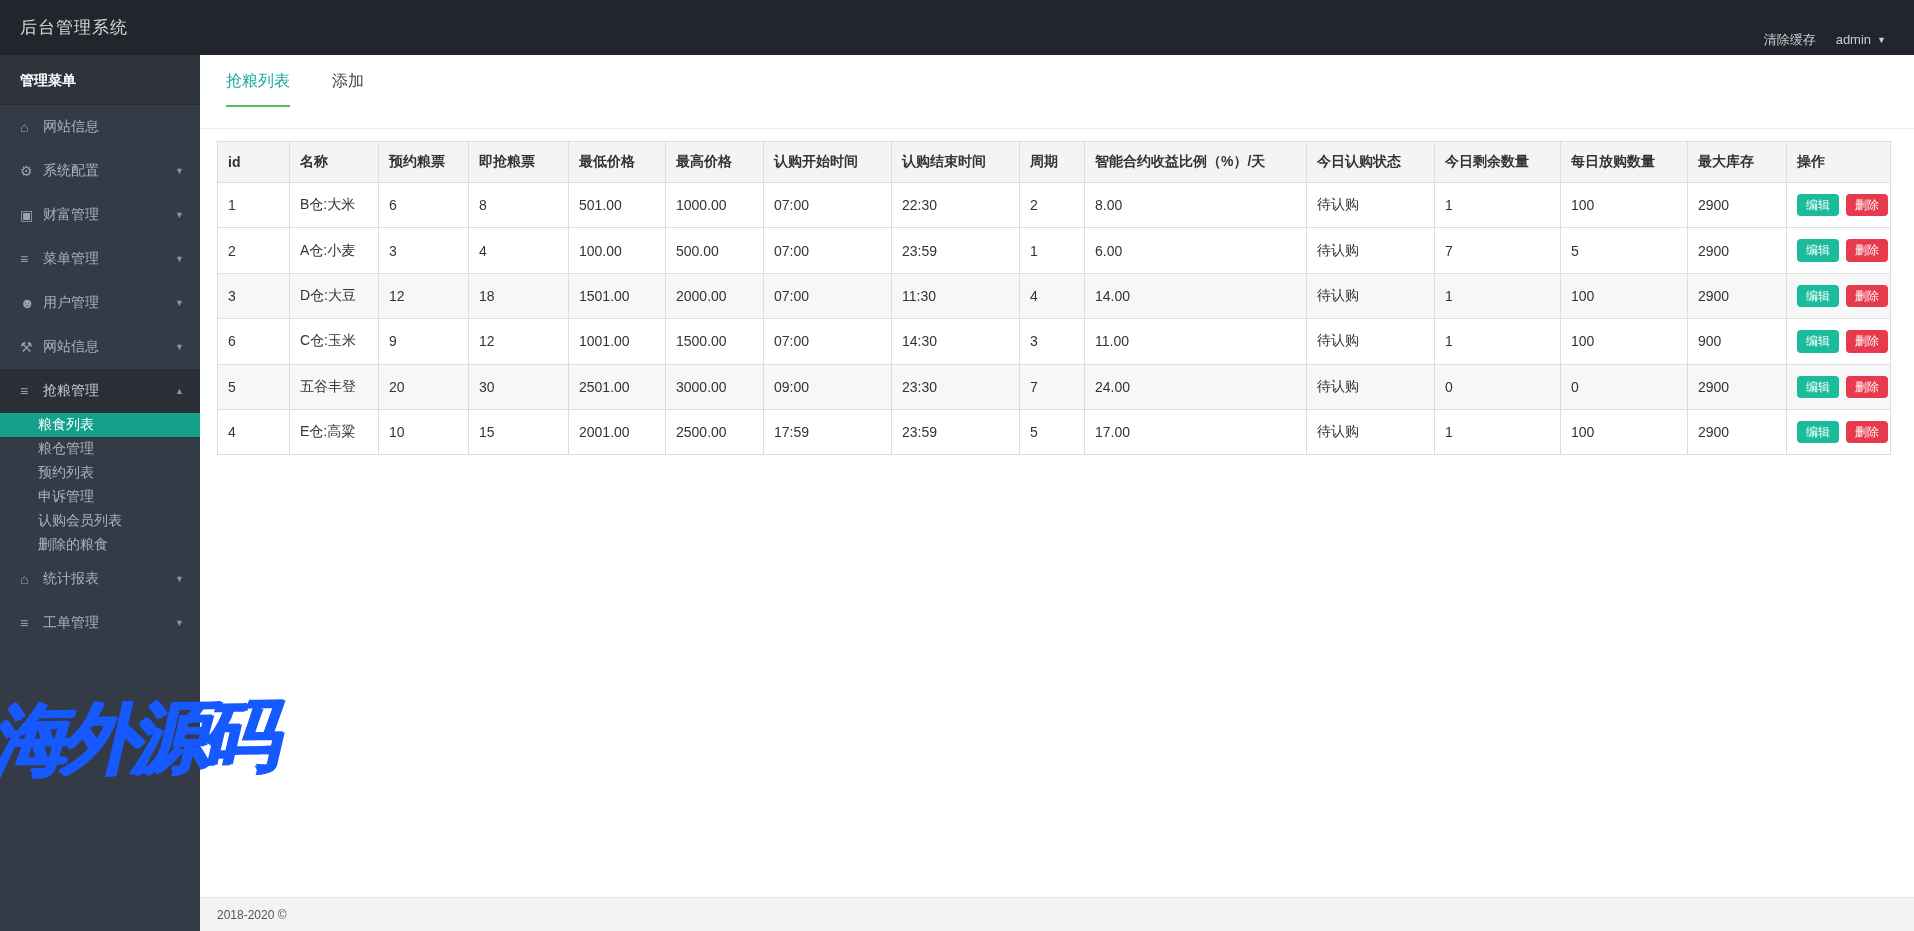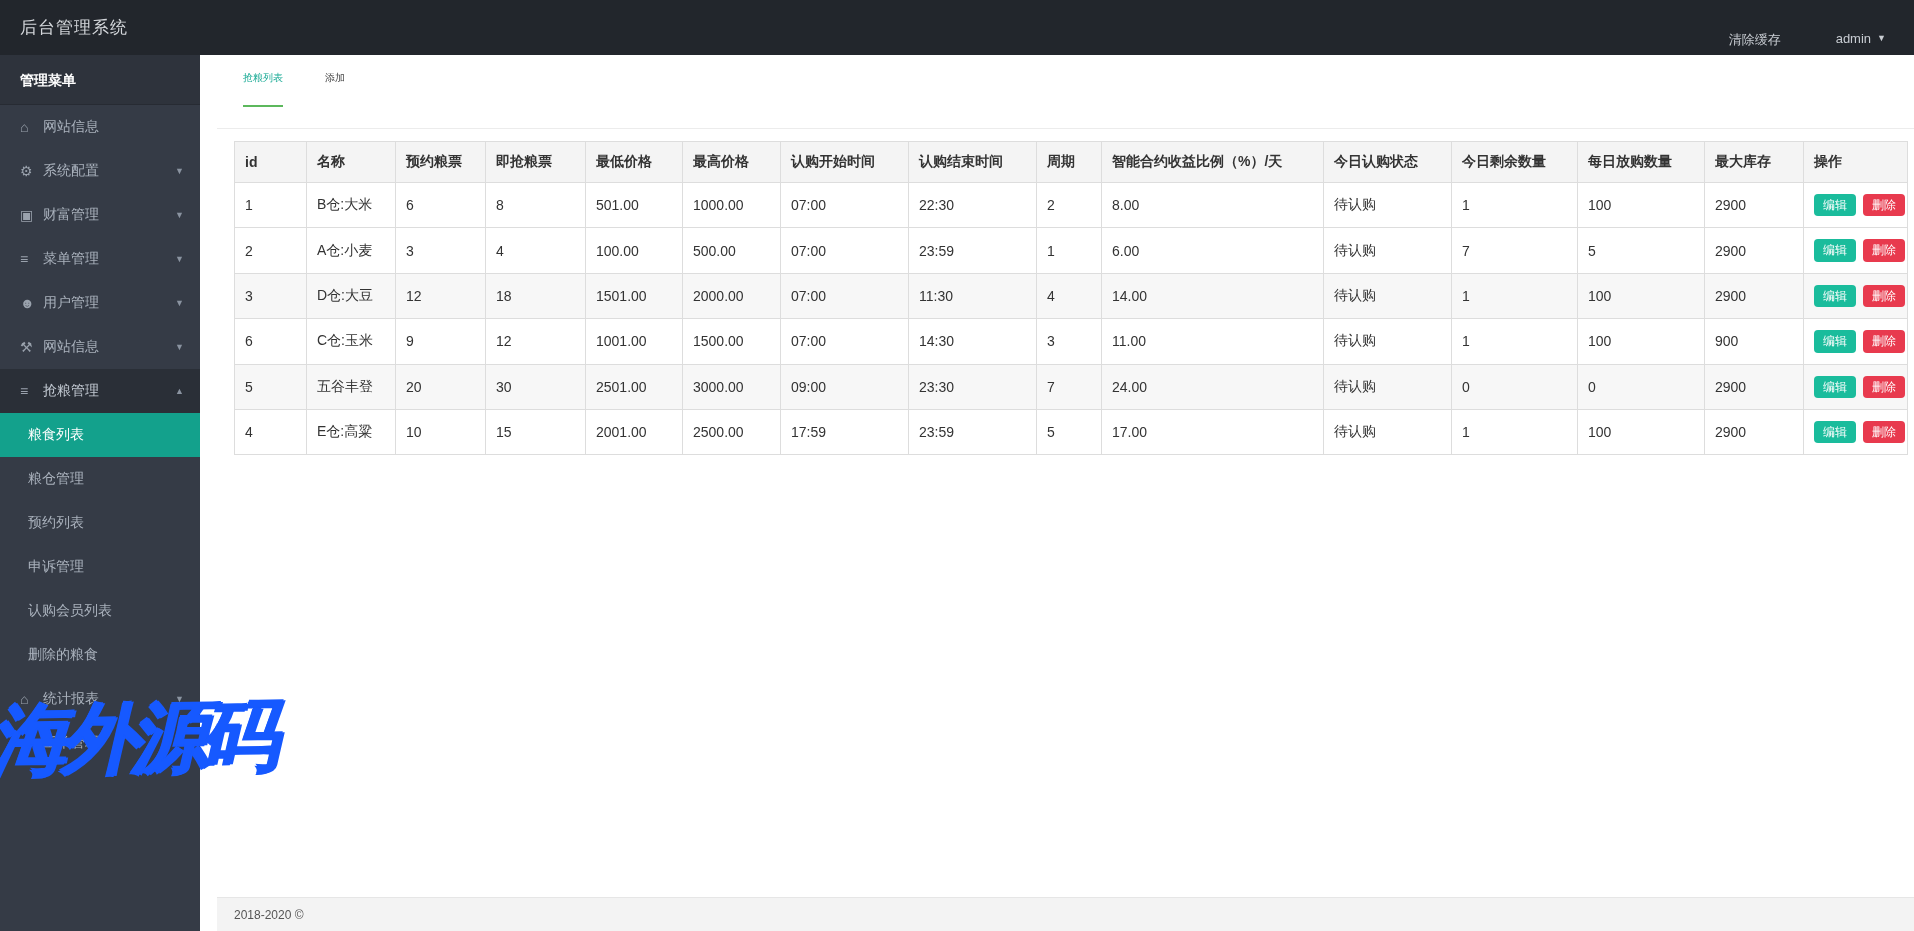--- a/index.html
+++ b/index.html
@@ -18,52 +18,52 @@
   }
   .app{position:relative;width:1914px;height:931px;display:flex;flex-direction:column;}
 
   
   .topbar{
     height:55px;flex:0 0 55px;background:#22262c;
     display:flex;align-items:center;justify-content:space-between;
     padding:0 28px 0 20px;
   }
   .topbar-title{color:#d4d7db;font-size:17px;letter-spacing:1px;}
-  .topbar-right{display:flex;align-items:flex-start;gap:55px;margin-top:24px;}
+  .topbar-right{display:flex;align-items:center;gap:20px;margin-top:24px;}
   .topbar-link{color:#c8ccd2;font-size:13px;cursor:pointer;}
   .topbar-user{color:#c8ccd2;font-size:13px;cursor:pointer;display:flex;align-items:center;gap:6px;}
   .topbar-user .caret{font-size:9px;color:#c8ccd2;}
 
   
-  .main{flex:1;display:flex;min-height:0;gap:17px;}
+  .main{flex:1;display:flex;min-height:0;}
   .sidebar{width:200px;flex:0 0 200px;background:#353b46;overflow:hidden;}
   .menu-header{
     height:50px;line-height:50px;padding-left:20px;
     background:#2e333c;border-bottom:1px solid #272b33;
     color:#ffffff;font-size:14px;font-weight:bold;
   }
   .side-item{
     position:relative;height:44px;display:flex;align-items:center;
     padding-left:20px;color:#aab2bd;font-size:14px;cursor:pointer;
   }
   .side-item.expanded{background:#2a2f37;color:#c2c9d2;}
   .side-item .icon{width:23px;font-size:14px;color:#9aa2ad;flex:0 0 23px;}
   .side-item .caret{position:absolute;right:16px;font-size:9px;color:#8a93a0;}
   .side-sub-item{
-    height:44px;display:flex;align-items:center;padding-left:28px;
+    height:24px;display:flex;align-items:center;padding-left:38px;
     color:#aab2bd;font-size:14px;cursor:pointer;
   }
   .side-sub-item.active{background:var(--side-active);color:#fff;}
 
   .content{flex:1;display:flex;flex-direction:column;background:#fff;min-width:0;}
 
   
   .tabbar{margin:16px 0 0 26px;height:36px;display:flex;gap:42px;}
   .tab{
-    font-size:10px;color:#444;cursor:pointer;padding-bottom:10px;
+    font-size:16px;color:#444;cursor:pointer;padding-bottom:10px;
     border-bottom:2px solid transparent;height:36px;
   }
   .tab.active{color:var(--tab-active);border-bottom-color:var(--tab-underline);}
   .divider{margin-top:21px;border-top:1px solid #ececec;height:0;}
 
   
   .content-body{flex:1;padding:12px 24px 0 17px;min-height:0;}
   table.grain-table{
     width:1673px;table-layout:fixed;border-collapse:collapse;
     font-size:14px;color:#333;

